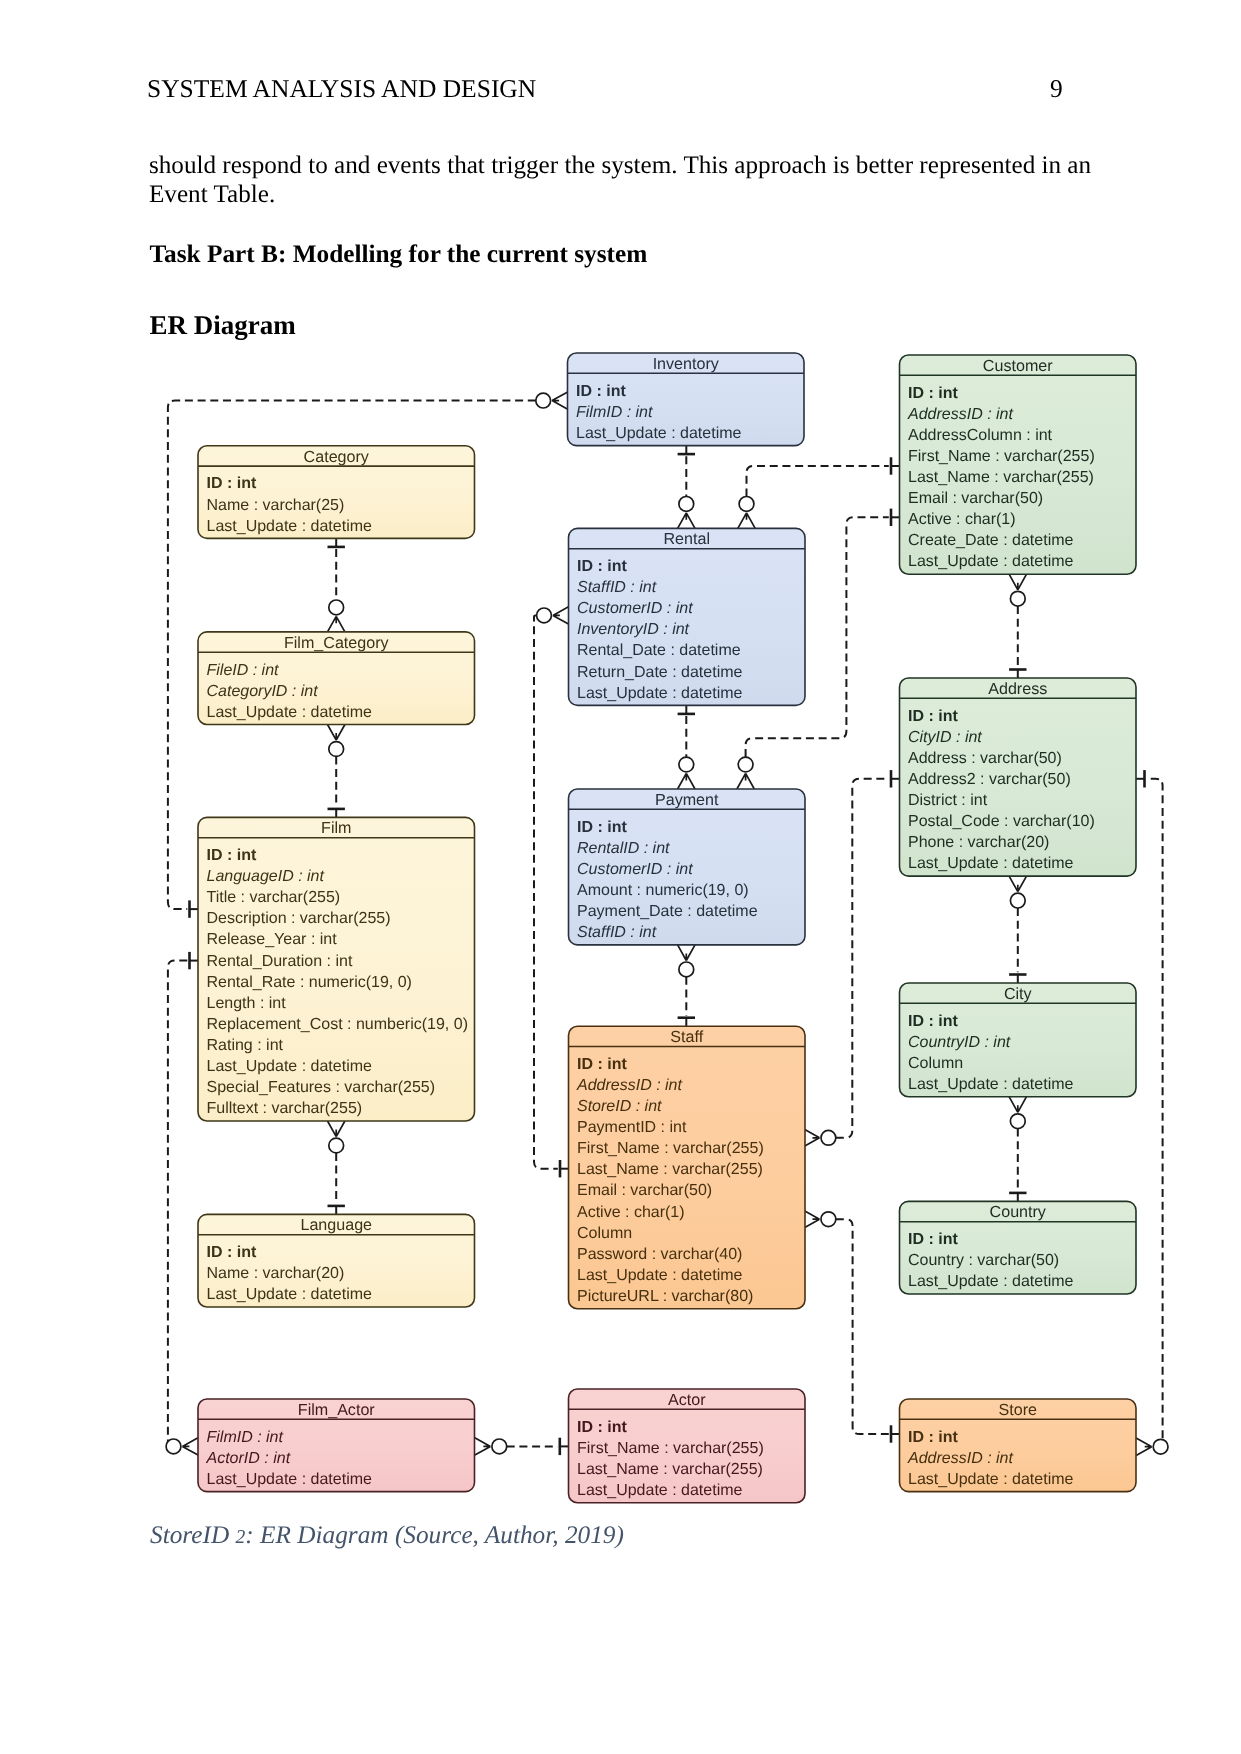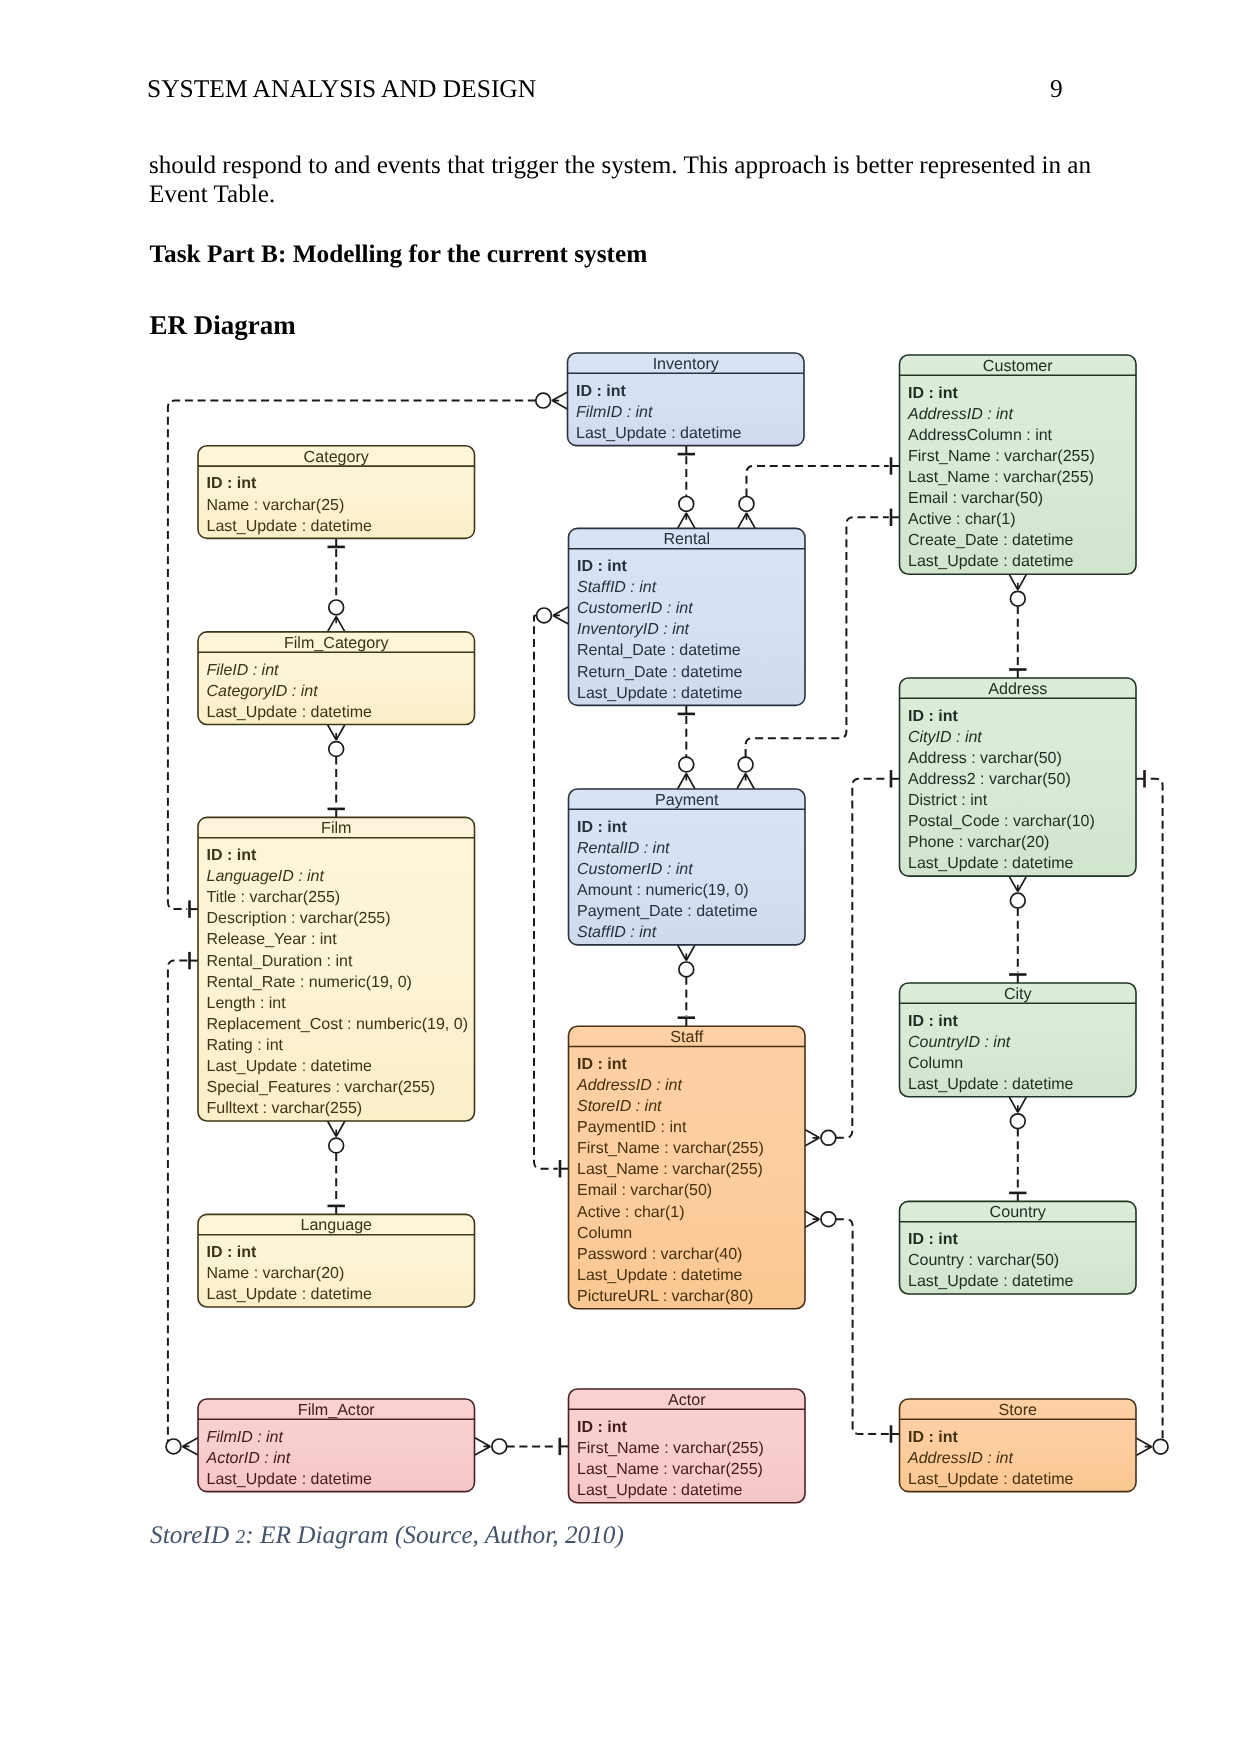--- a/index.html
+++ b/index.html
@@ -415,14 +415,14 @@
           <rect x="899.5" y="1399" width="236.5" height="92.6" rx="9" ry="9" fill="url(#g_orange)" stroke="#4a3013" stroke-width="1.6"></rect>
           <path d="M 899.5 1419.3 L 1136 1419.3" stroke="#4a3013" stroke-width="1.6" fill="none"></path>
           <text x="1017.75" y="1414.7" text-anchor="middle" font-size="16.1" fill="#46300f" class="ent-title">Store</text>
           <text x="908" y="1441.6" font-size="16" fill="#46300f" class="ent-field" font-weight="bold">ID : int</text>
           <text x="908" y="1462.6999999999998" font-size="16" fill="#46300f" class="ent-field" font-style="italic">AddressID : int</text>
           <text x="908" y="1483.8" font-size="16" fill="#46300f" class="ent-field">Last_Update : datetime</text>
         </g>
       </g>
   </svg>
 
-  <div class="caption"><span>StoreID</span> <span class="num">2</span><span>: ER Diagram (Source, Author, 2010)</span></div>
+  <div class="caption"><span>StoreID</span> <span class="num">2</span><span>: ER Diagram (Source, Author, 2019)</span></div>
 </div>
 
 </body></html>

